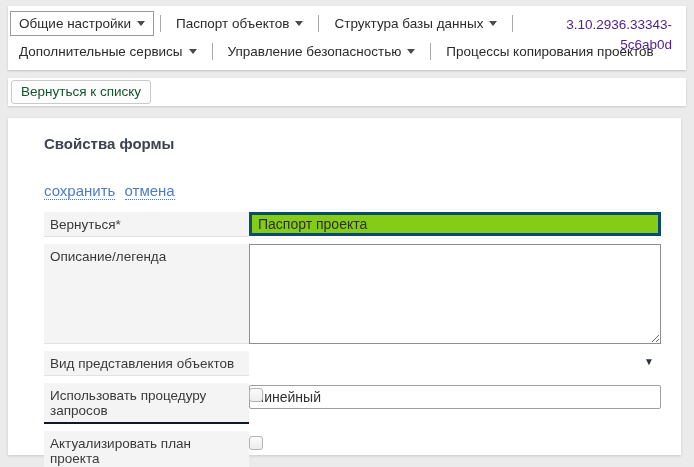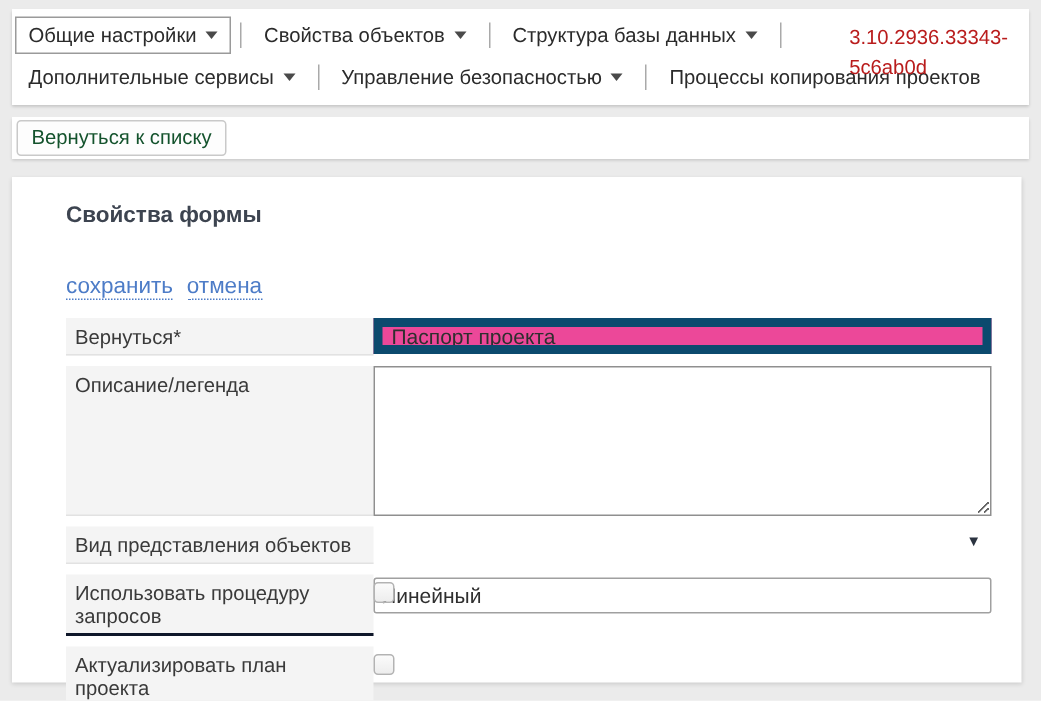--- a/index.html
+++ b/index.html
@@ -42,23 +42,24 @@
     border-top: 5px solid #4a4a4a;
   }
   .menu-sep {
     display: inline-block;
     width: 1px; height: 17px;
     background: #a9a9a9;
     margin: 0 6px;
   }
   .version {
     position: absolute; top: 9px; right: 14px;
+    text-align: right;
     font-size: 13.5px;
     line-height: 1.5;
-    color: #b91c1c;
+    color: #4c1d95;
   }
 
   
   .toolbar {
     position: absolute; left: 8px; top: 78px; width: 678px; height: 28px;
     background: #ffffff;
     box-shadow: 0 1px 2px rgba(0,0,0,.15);
     display: flex; align-items: center;
     padding: 0 3px;
   }
@@ -101,26 +102,26 @@
     background: #f4f4f4;
     border-bottom: 1px solid #e2e2e2;
     padding: 5px 6px 4px;
     font-size: 13.5px;
     color: #3a3a3a;
   }
   .control-cell { flex: 1; position: relative; }
 
   .text-input {
     width: 100%; height: 24px;
-    border: 6px solid #0c4a6e;
+    border: 3px solid #0c4a6e;
     font-family: inherit;
     font-size: 14px;
     color: #2f2f2f;
     padding: 2px 6px;
-    background: #ec4899;
+    background: #84cc16;
     outline: none;
   }
   .textarea {
     display: block;
     width: 100%; height: 100px;
     border: 1px solid #8f8f8f;
     font-family: inherit;
     font-size: 14px;
     padding: 3px 6px;
     resize: both;
@@ -164,21 +165,21 @@
 <div class="page">
 
   <div class="menubar">
     <div class="menu-row">
       <span class="menu-item active">
         <span>Общие настройки</span>
         <span class="caret"></span>
       </span>
       <span class="menu-sep"></span>
       <span class="menu-item">
-        <span>Свойства объектов</span>
+        <span>Паспорт объектов</span>
         <span class="caret"></span>
       </span>
       <span class="menu-sep"></span>
       <span class="menu-item">
         <span>Структура базы данных</span>
         <span class="caret"></span>
       </span>
       <span class="menu-sep"></span>
     </div>
     <div class="menu-row">

